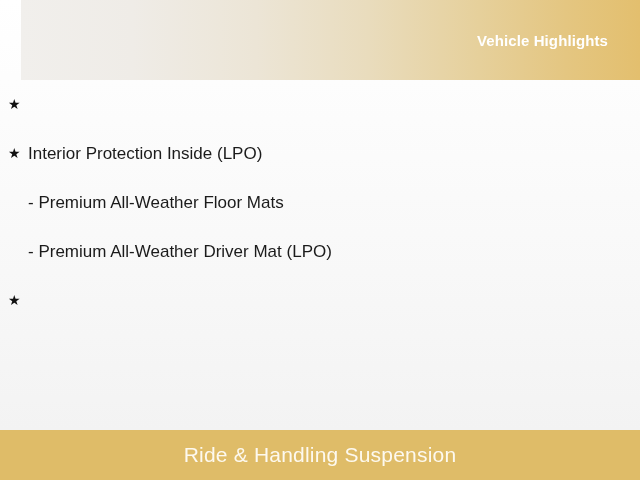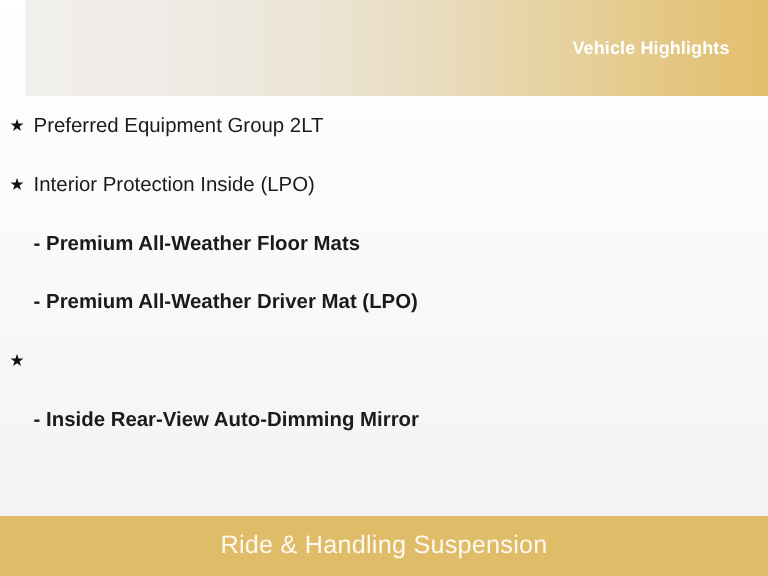--- a/index.html
+++ b/index.html
@@ -86,21 +86,20 @@
     top: 0;
     width: 14px;
     line-height: 49px;
     font-size: 14px;
     color: #111111;
     text-align: left;
   }
   .level-2 .item-text {
     display: inline-block;
     padding-left: 0;
-    font-weight: bold;
   }
   .level-2 {
     padding-left: 26px;
   }
 
   
   .footer {
     flex: 0 0 50px;
     height: 50px;
     background: #dfbc68;
@@ -123,44 +122,40 @@
 
   <div class="header">
     <div class="header-title">Vehicle Highlights</div>
   </div>
 
   <div class="body">
     <ul class="list">
 
       <li class="list-item level-1">
         <span class="bullet-star">★</span>
-        <span class="item-text">Preferred Equipment Group 2LT</span>
       </li>
 
       <li class="list-item level-1">
         <span class="bullet-star">★</span>
         <span class="item-text">Interior Protection Inside (LPO)</span>
       </li>
 
       <li class="list-item level-2">
         <span class="item-text">- Premium All-Weather Floor Mats</span>
       </li>
 
       <li class="list-item level-2">
         <span class="item-text">- Premium All-Weather Driver Mat (LPO)</span>
       </li>
 
       <li class="list-item level-1">
         <span class="bullet-star">★</span>
       </li>
 
 
-      <li class="list-item level-2">
-        <span class="item-text">- Inside Rear-View Auto-Dimming Mirror</span>
-      </li>
 
     </ul>
   </div>
 
   <div class="footer">
     <div class="footer-title">Ride &amp; Handling Suspension</div>
   </div>
 
 </div>
 

